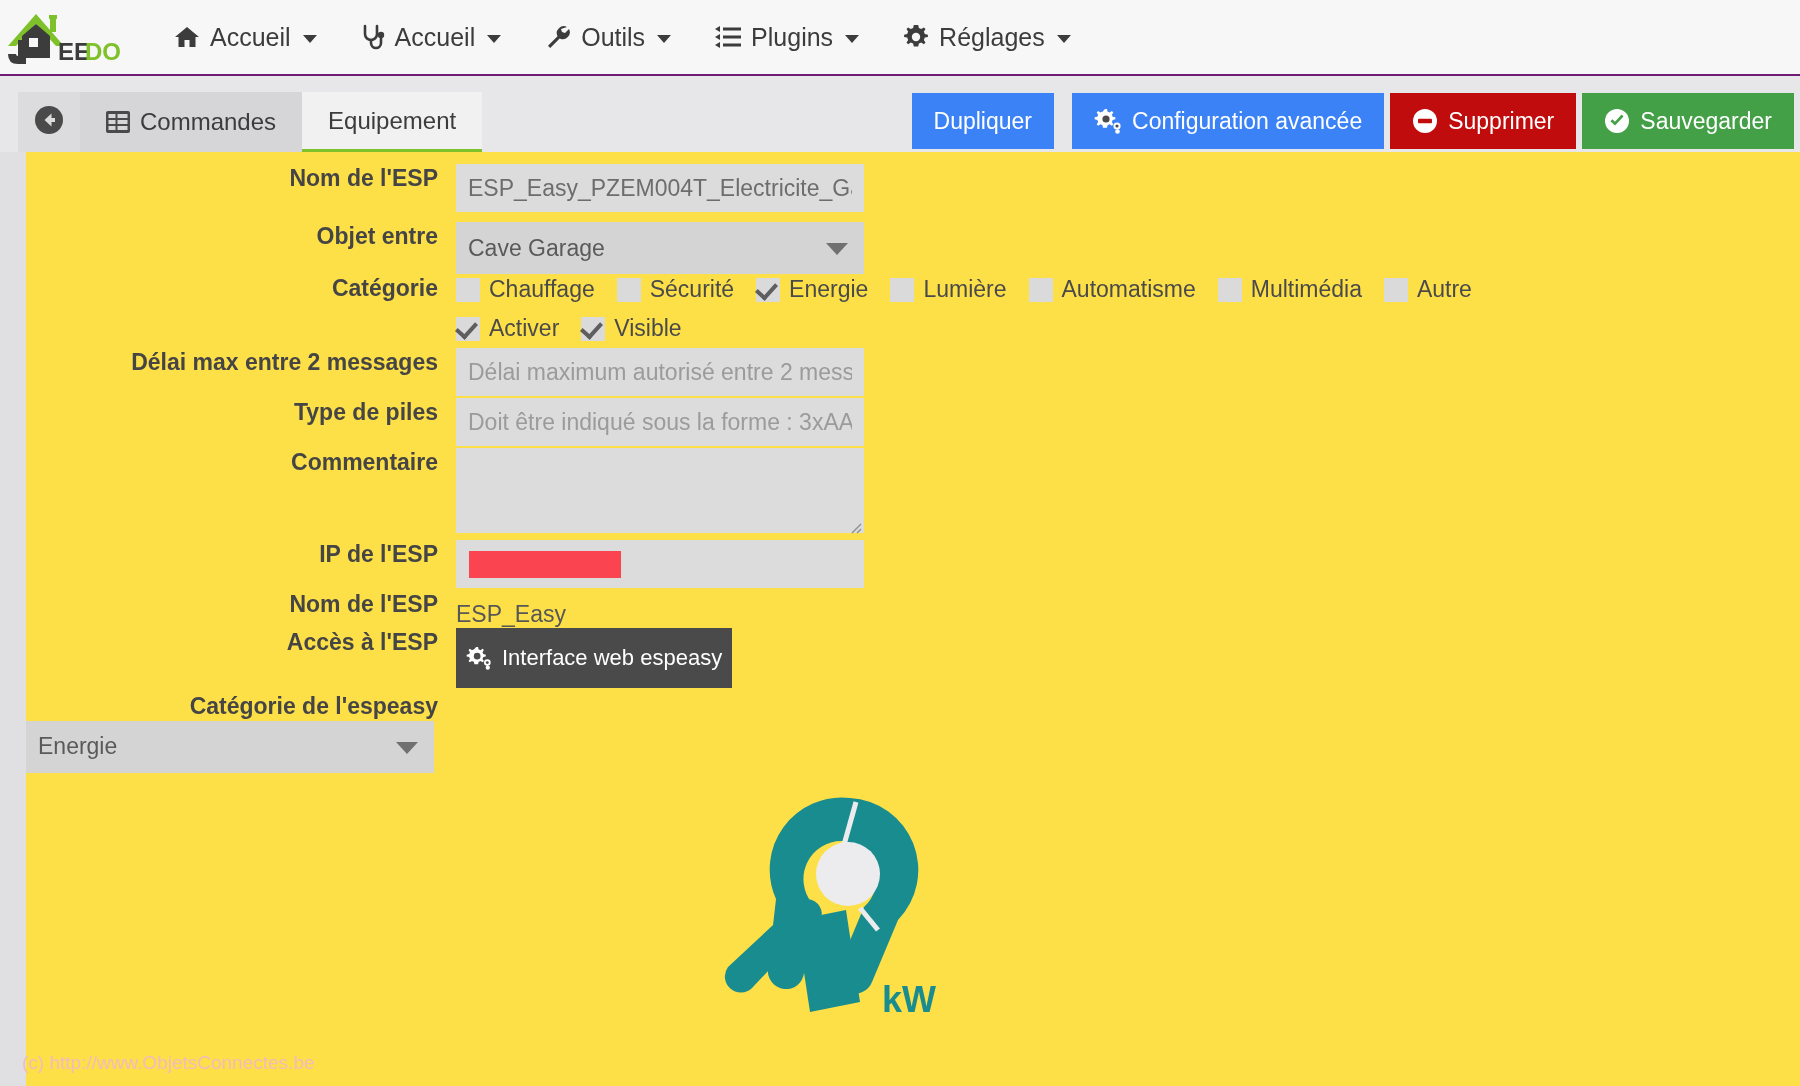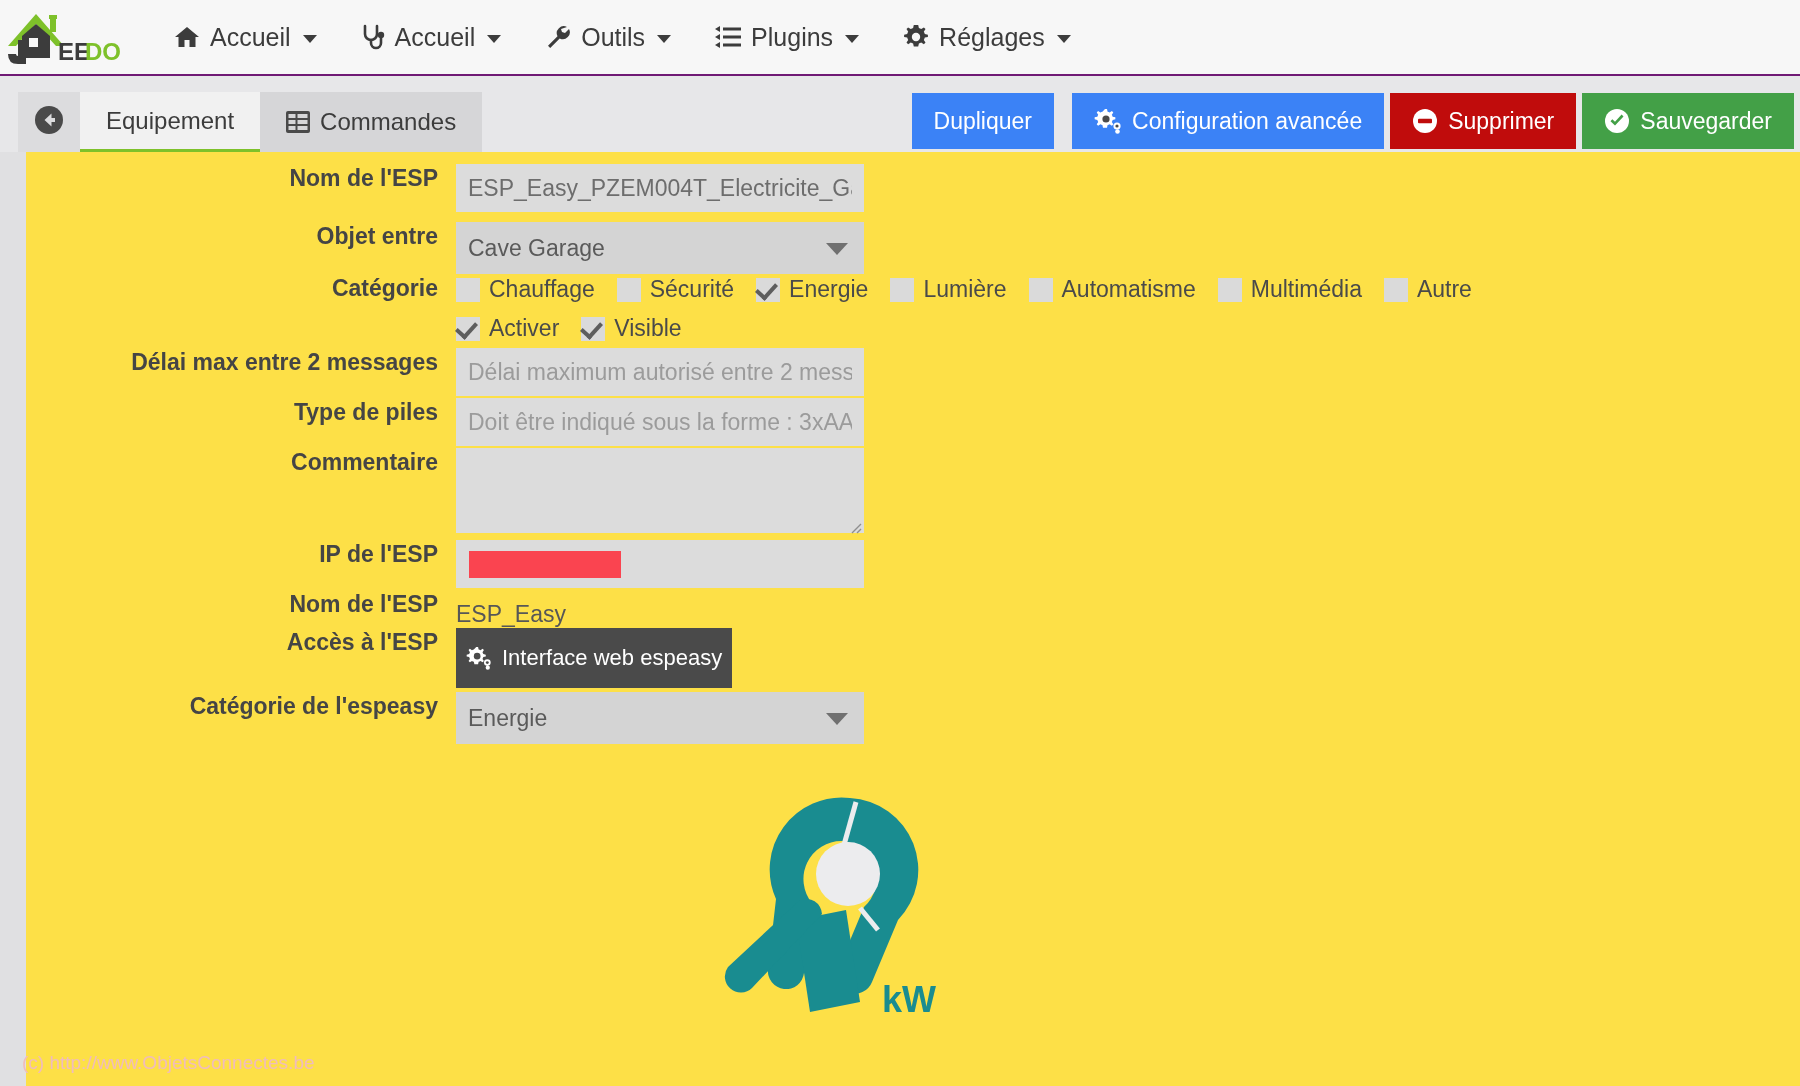--- a/index.html
+++ b/index.html
@@ -328,37 +328,37 @@
   <div class="tabs">
     <div class="tab-back">
       <span>
         <svg width="30" height="30" viewBox="0 0 30 30">
           <circle cx="15" cy="15" r="14" fill="#4a4a4a"></circle>
           <path d="M17.5 8.5 L10.5 15 L17.5 21.5 L17.5 17 L21 17 L21 13 L17.5 13 Z" fill="#dcdcde"></path>
         </svg>
       </span>
     </div>
 
-    <div class="tab active">
-      <span>Equipement</span>
-    </div>
-
     <div class="tab inactive">
       <span class="tico">
         <svg width="24" height="22" viewBox="0 0 24 22">
           <rect x="0" y="0" width="24" height="22" rx="2" fill="#4a4a4a"></rect>
           <rect x="2.5" y="3" width="7" height="4" fill="#d6d6d8"></rect>
           <rect x="11.5" y="3" width="10" height="4" fill="#d6d6d8"></rect>
           <rect x="2.5" y="9" width="7" height="4" fill="#d6d6d8"></rect>
           <rect x="11.5" y="9" width="10" height="4" fill="#d6d6d8"></rect>
           <rect x="2.5" y="15" width="7" height="4" fill="#d6d6d8"></rect>
           <rect x="11.5" y="15" width="10" height="4" fill="#d6d6d8"></rect>
         </svg>
       </span>
       <span>Commandes</span>
+    </div>
+
+    <div class="tab active">
+      <span>Equipement</span>
     </div>
   </div>
 
   <div class="actions">
 
     <div class="btn btn-default">
       <span>Dupliquer</span>
     </div>
 
     <div class="btn btn-default">
@@ -525,21 +525,21 @@
               <circle cx="23" cy="18" r="3.6" fill="#ffffff"></circle>
               <circle cx="23" cy="18" r="1.6" fill="#4a4a4a"></circle>
               <circle cx="23.5" cy="23.5" r="2.3" fill="#ffffff"></circle>
             </svg>
           </span>
           <span>Interface web espeasy</span>
         </div>
       </div>
     </div>
 
-    <div class="frow" style="top:540px; left:0;">
+    <div class="frow" style="top:540px; left:0;flex-direction:column;">
       <div class="flabel">Catégorie de l'espeasy</div>
       <div class="fctl">
         <div class="sel">
           <span>Energie</span>
           <span class="selcaret"></span>
         </div>
       </div>
     </div>
 
   </div>

